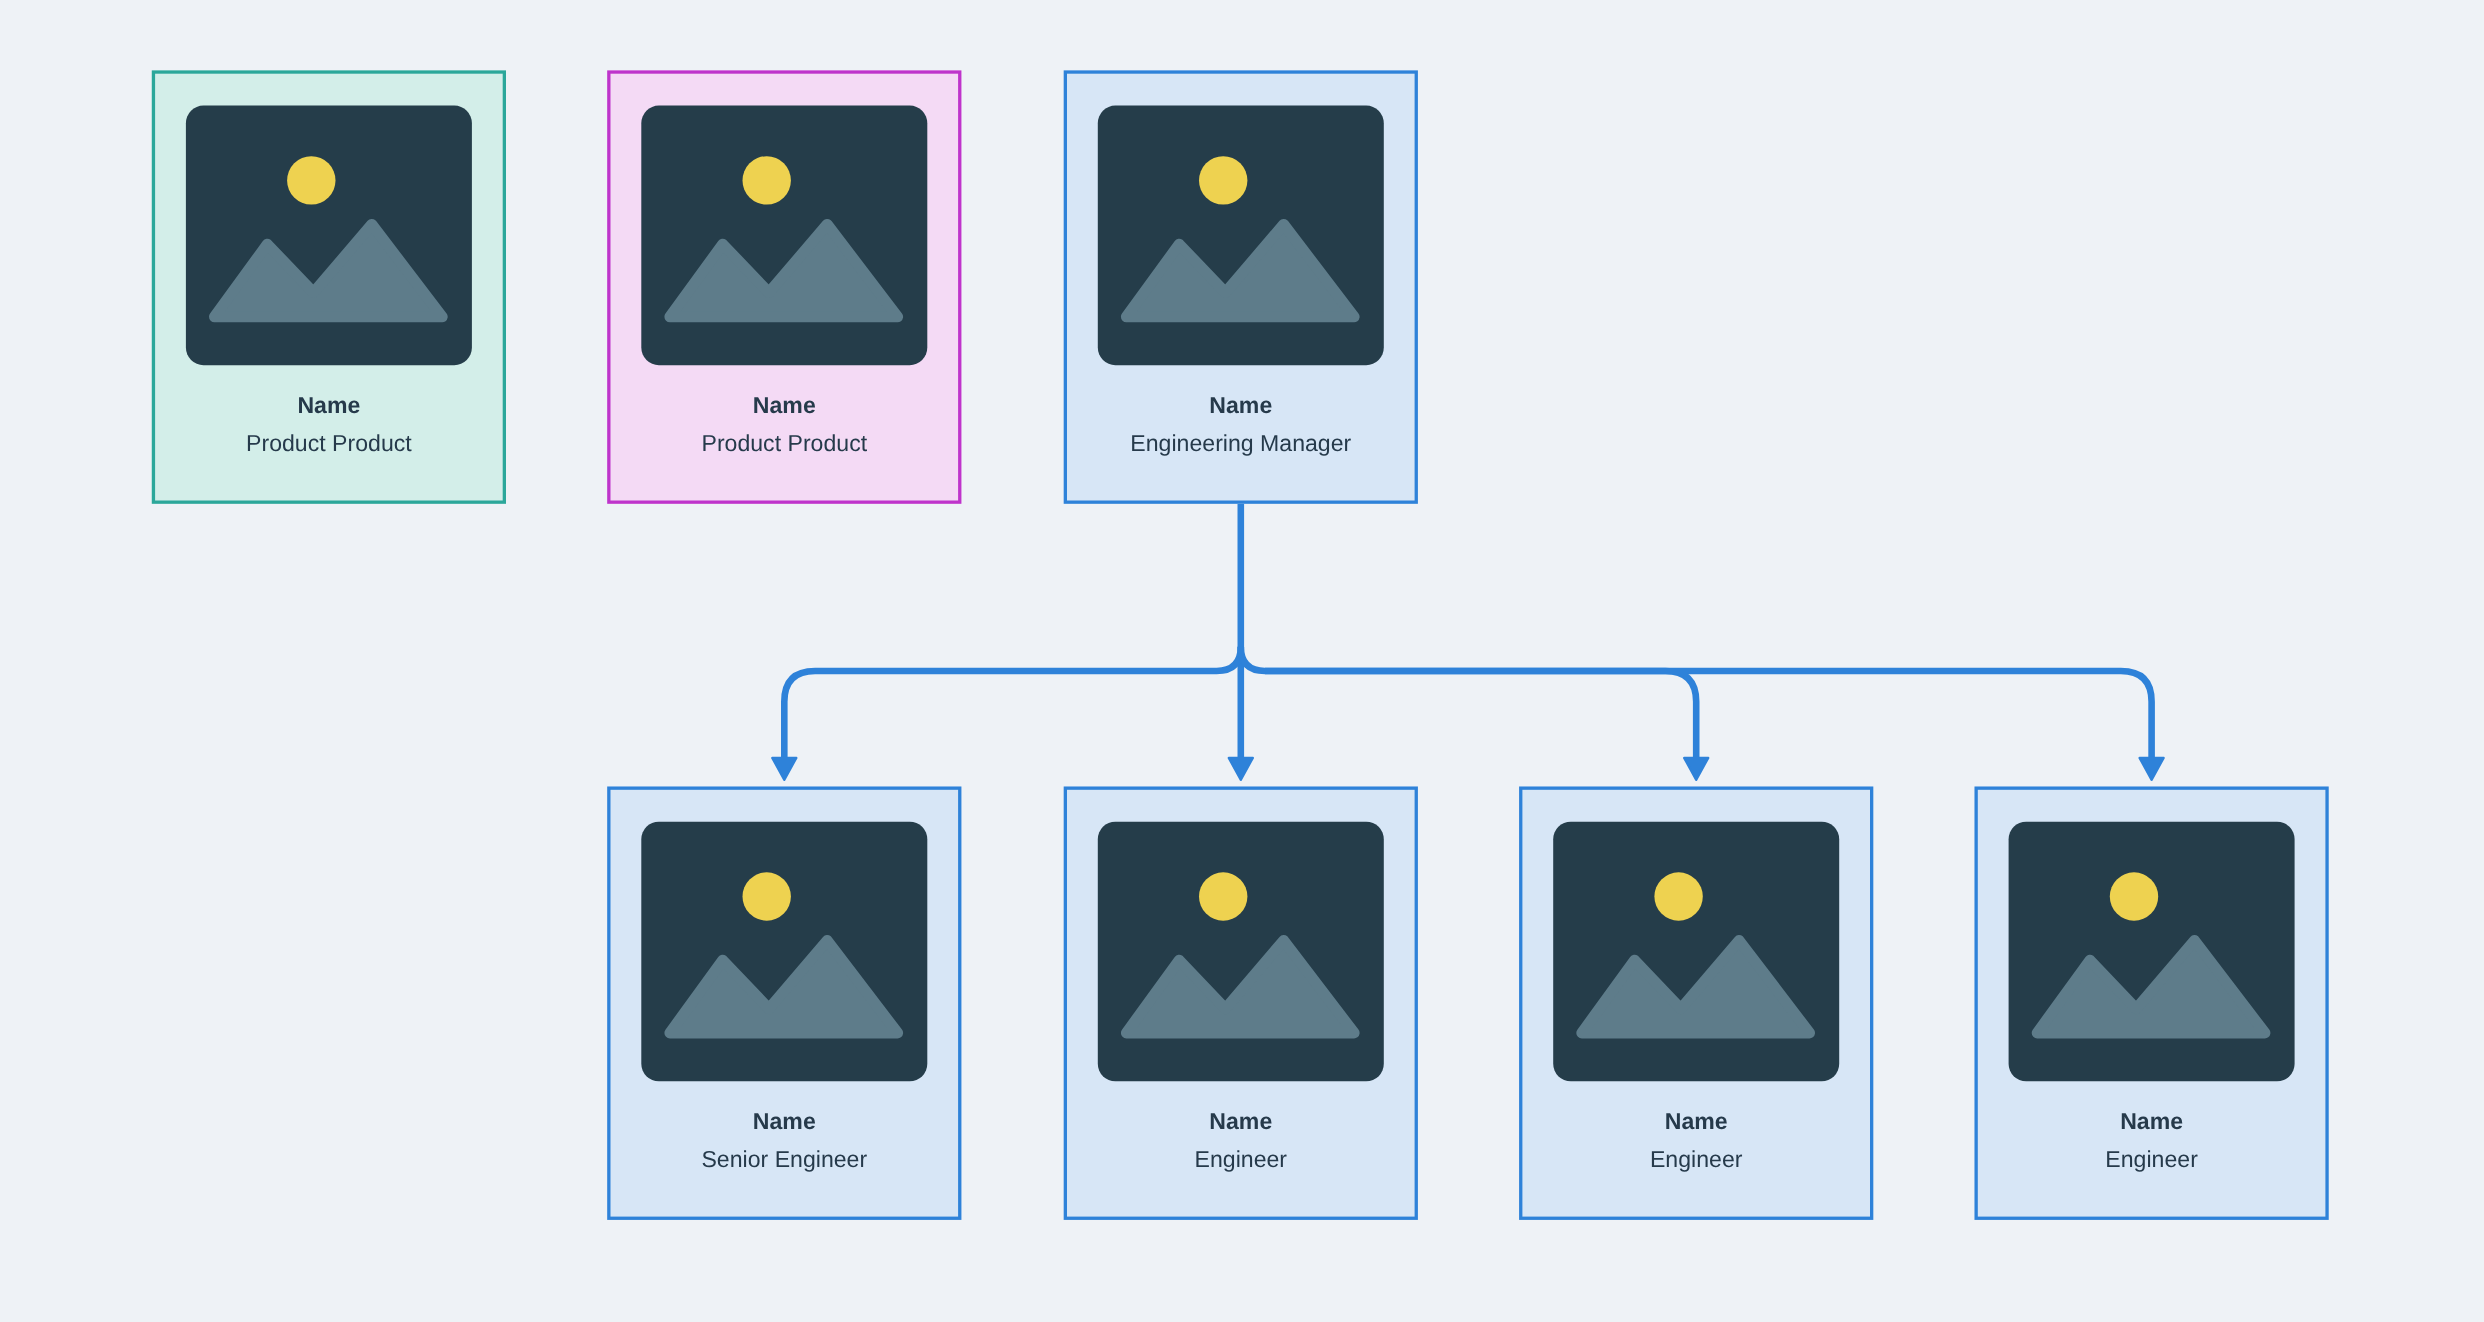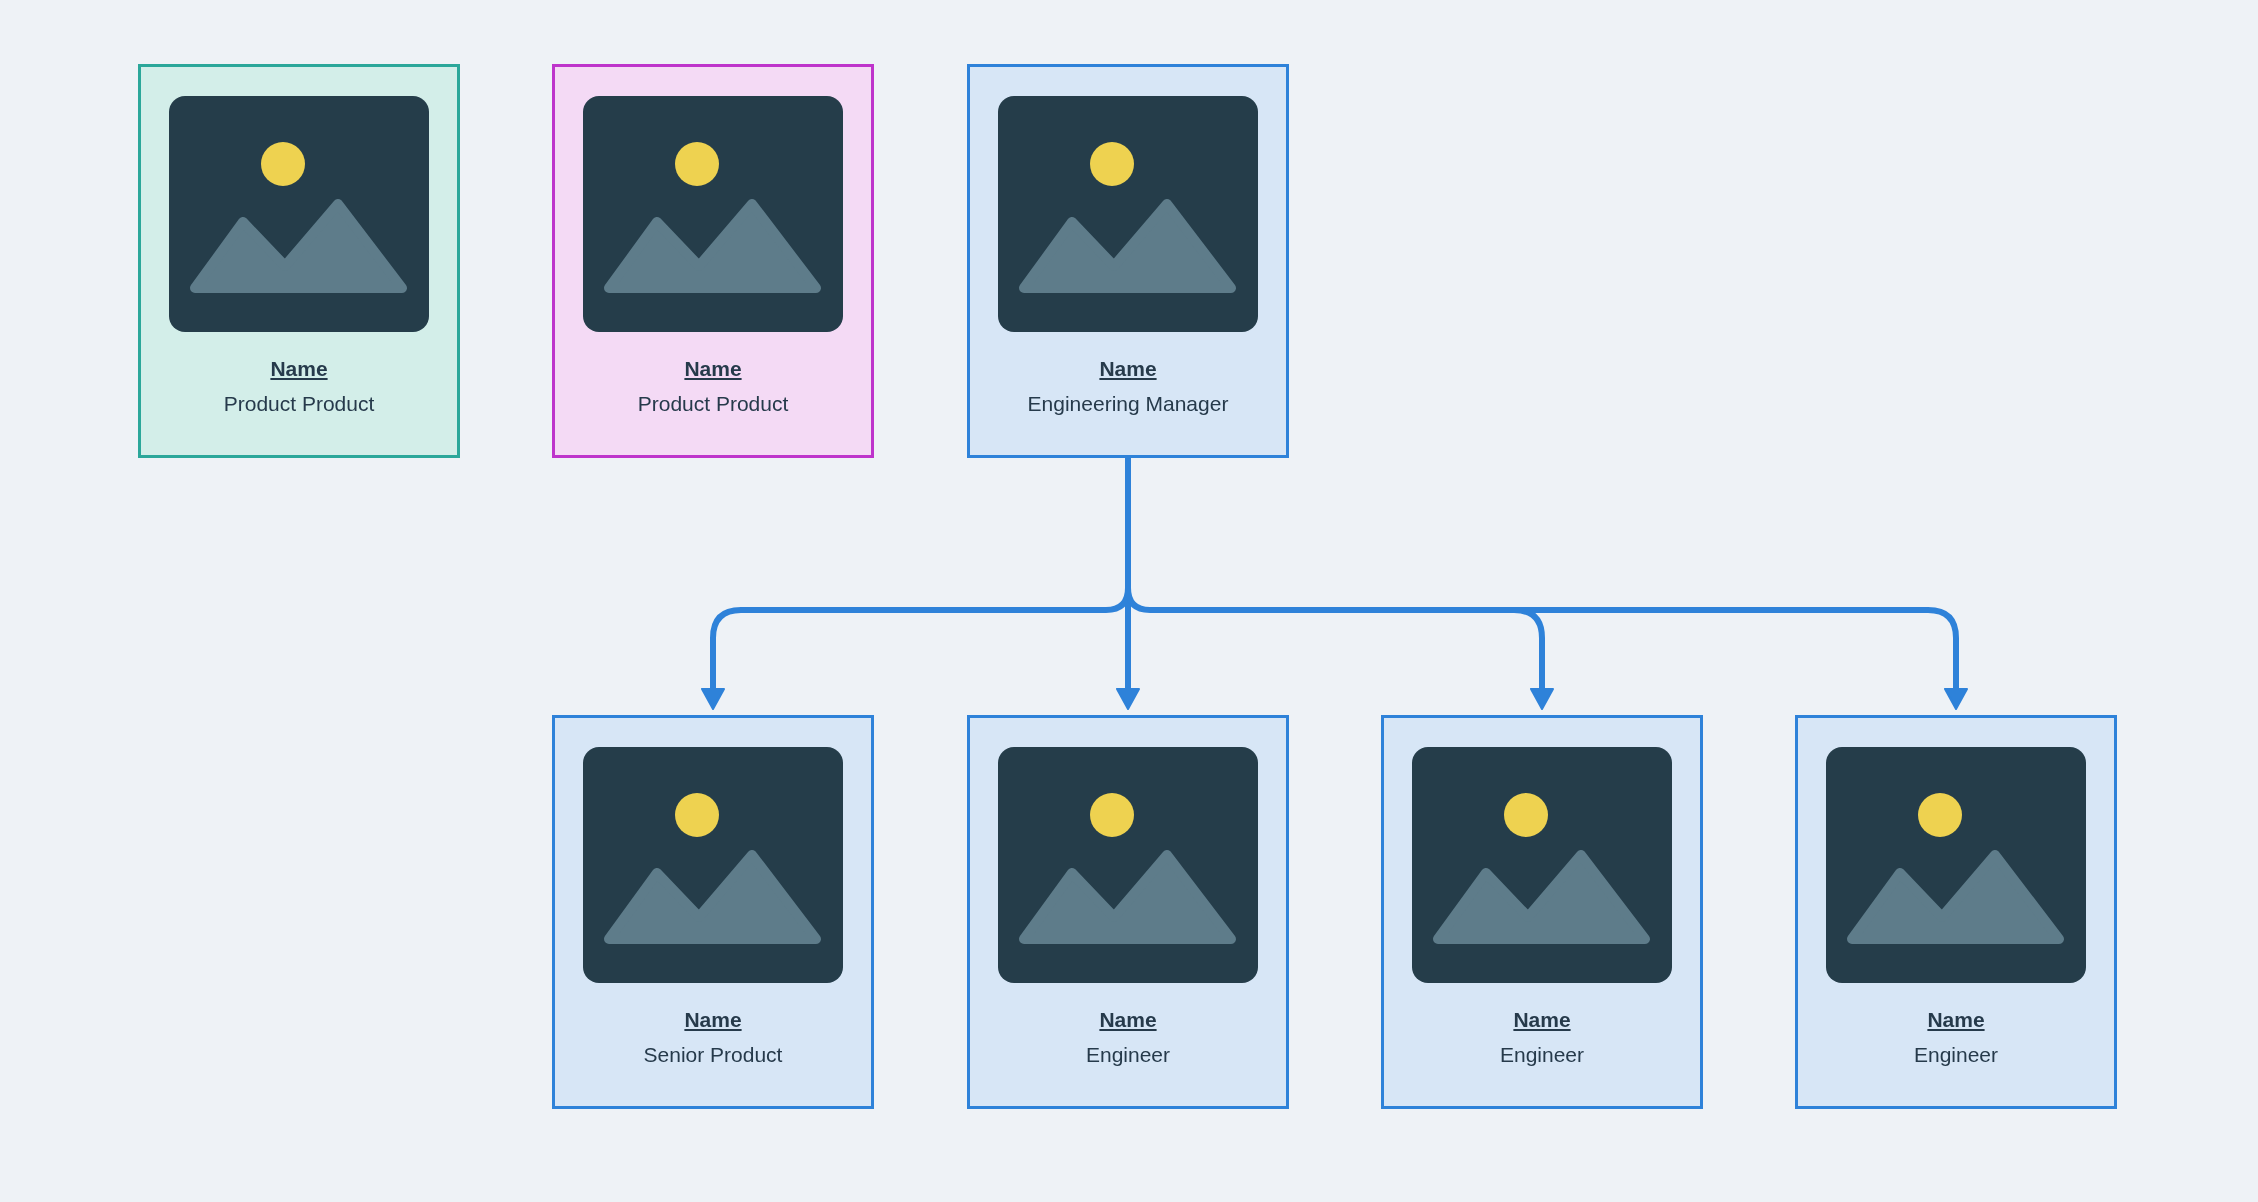--- a/index.html
+++ b/index.html
@@ -54,21 +54,21 @@
     flex:none;
   }
   .thumb svg{display:block;width:100%;height:100%;}
   .card-text{
     margin-top:19px;
     text-align:center;
     color:var(--text);
     line-height:35px;
     font-size:21px;
   }
-  .card-name{font-weight:bold;text-decoration:underline;}
+  .card-name{font-weight:bold;}
 </style>
 </head>
 <body>
 
 <div class="canvas">
 
   <svg class="connectors" viewBox="0 0 2258 1202">
 
     <path class="line" d="M 1128 458 L 1128 691"></path>
 
@@ -125,21 +125,21 @@
 
   <div class="card" style="left: 552px; top: 715px; border-color: rgb(46, 130, 217); background: rgb(215, 230, 246);">
     <div class="thumb">
       <svg viewBox="0 0 260 236">
         <circle cx="114" cy="68" r="22" fill="var(--sun)"></circle>
         <path d="M 26 192 L 74 126 L 116 170 L 169 108 L 233 192 Z" fill="var(--mountain)" stroke="var(--mountain)" stroke-width="10" stroke-linejoin="round"></path>
       </svg>
     </div>
     <div class="card-text">
       <div class="card-name">Name</div>
-      <div class="card-title">Senior Product</div>
+      <div class="card-title">Senior Engineer</div>
     </div>
   </div>
 
   <div class="card" style="left: 967px; top: 715px; border-color: rgb(46, 130, 217); background: rgb(215, 230, 246);">
     <div class="thumb">
       <svg viewBox="0 0 260 236">
         <circle cx="114" cy="68" r="22" fill="var(--sun)"></circle>
         <path d="M 26 192 L 74 126 L 116 170 L 169 108 L 233 192 Z" fill="var(--mountain)" stroke="var(--mountain)" stroke-width="10" stroke-linejoin="round"></path>
       </svg>
     </div>

